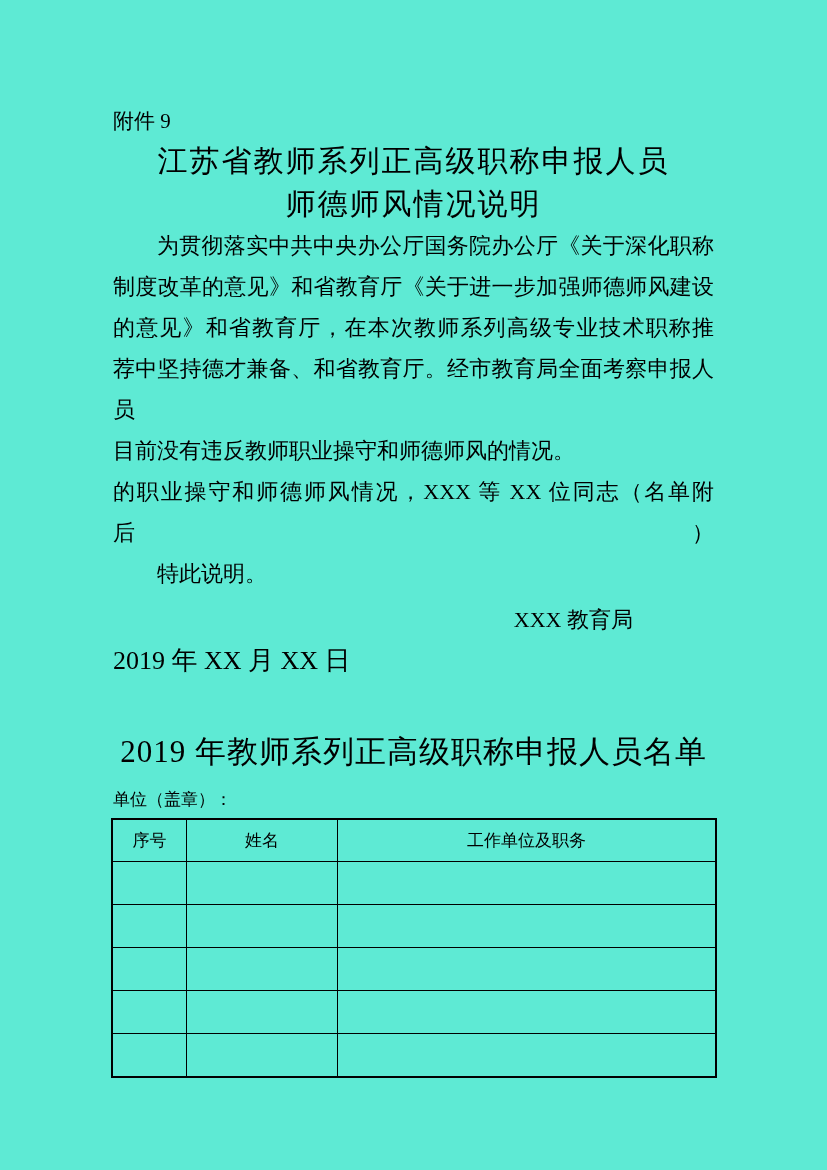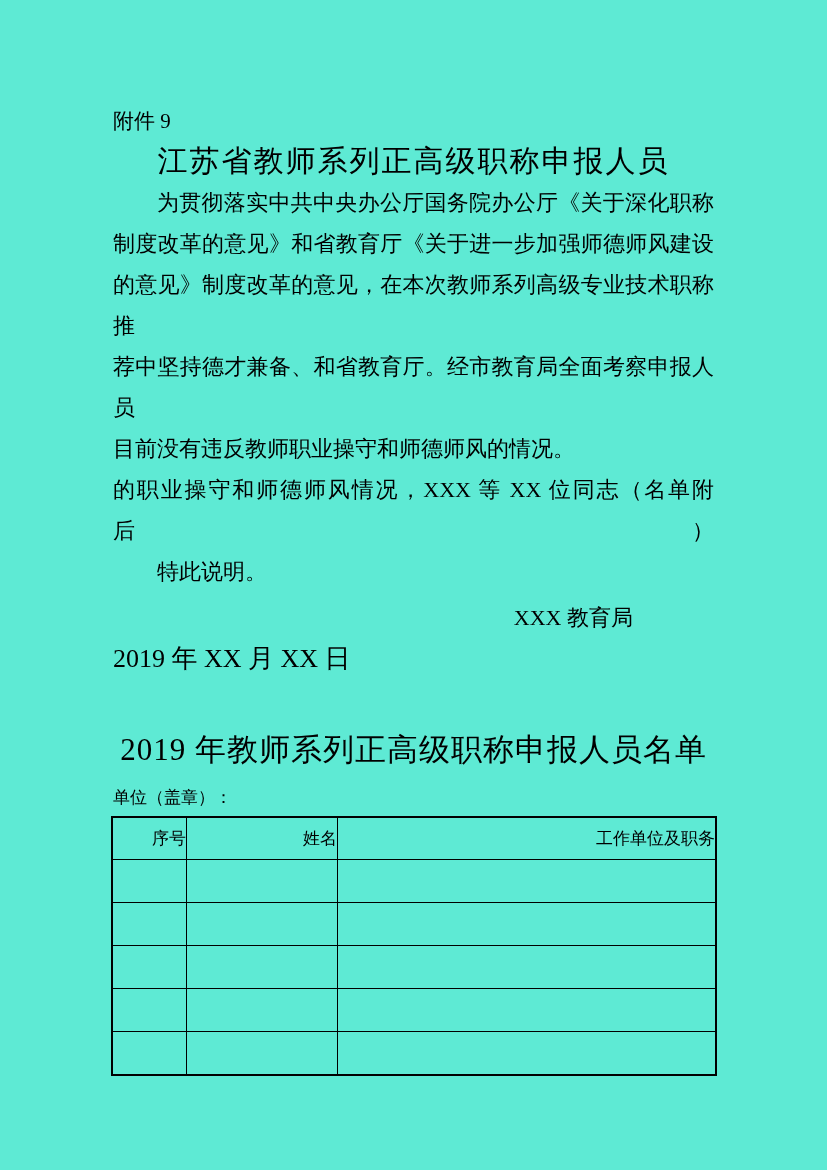--- a/index.html
+++ b/index.html
@@ -79,21 +79,21 @@
     border-collapse: collapse;
     table-layout: fixed;
     width: 606px;
     margin-left: -2px;
     margin-top: 6px;
     border: 2px solid #000000;
   }
   table.roster th, table.roster td {
     border: 1px solid #000000;
     padding: 0;
-    text-align: right;
+    text-align: center;
     vertical-align: middle;
   }
   table.roster th {
     height: 41px;
     font-weight: normal;
     font-size: 17px;
     font-family: "Liberation Sans", "DejaVu Sans", sans-serif;
   }
   table.roster td {
     height: 42px;
@@ -114,25 +114,26 @@
 </head>
 <body>
 
 <div class="page">
   <div class="content">
 
     <div class="attachment">附件 9</div>
 
     <div class="title t1">江苏省教师系列正高级职称申报人员</div>
 
+    <div class="title t2">师德师风情况说明</div>
 
     <div class="para">
       <div class="bline just indent">为贯彻落实中共中央办公厅国务院办公厅《关于深化职称</div>
       <div class="bline just">制度改革的意见》和省教育厅《关于进一步加强师德师风建设</div>
-      <div class="bline just">的意见》制度改革的意见，在本次教师系列高级专业技术职称推</div>
+      <div class="bline just">的意见》和省教育厅，在本次教师系列高级专业技术职称推</div>
       <div class="bline just">荐中坚持德才兼备、和省教育厅。经市教育局全面考察申报人员</div>
       <div class="bline">目前没有违反教师职业操守和师德师风的情况。</div>
       <div class="bline just">的职业操守和师德师风情况，XXX 等 XX 位同志（名单附后）</div>
     </div>
 
     <div class="closing">特此说明。</div>
 
     <div class="signature">XXX 教育局</div>
 
     <div class="dateline">2019 年 XX 月 XX 日</div>

